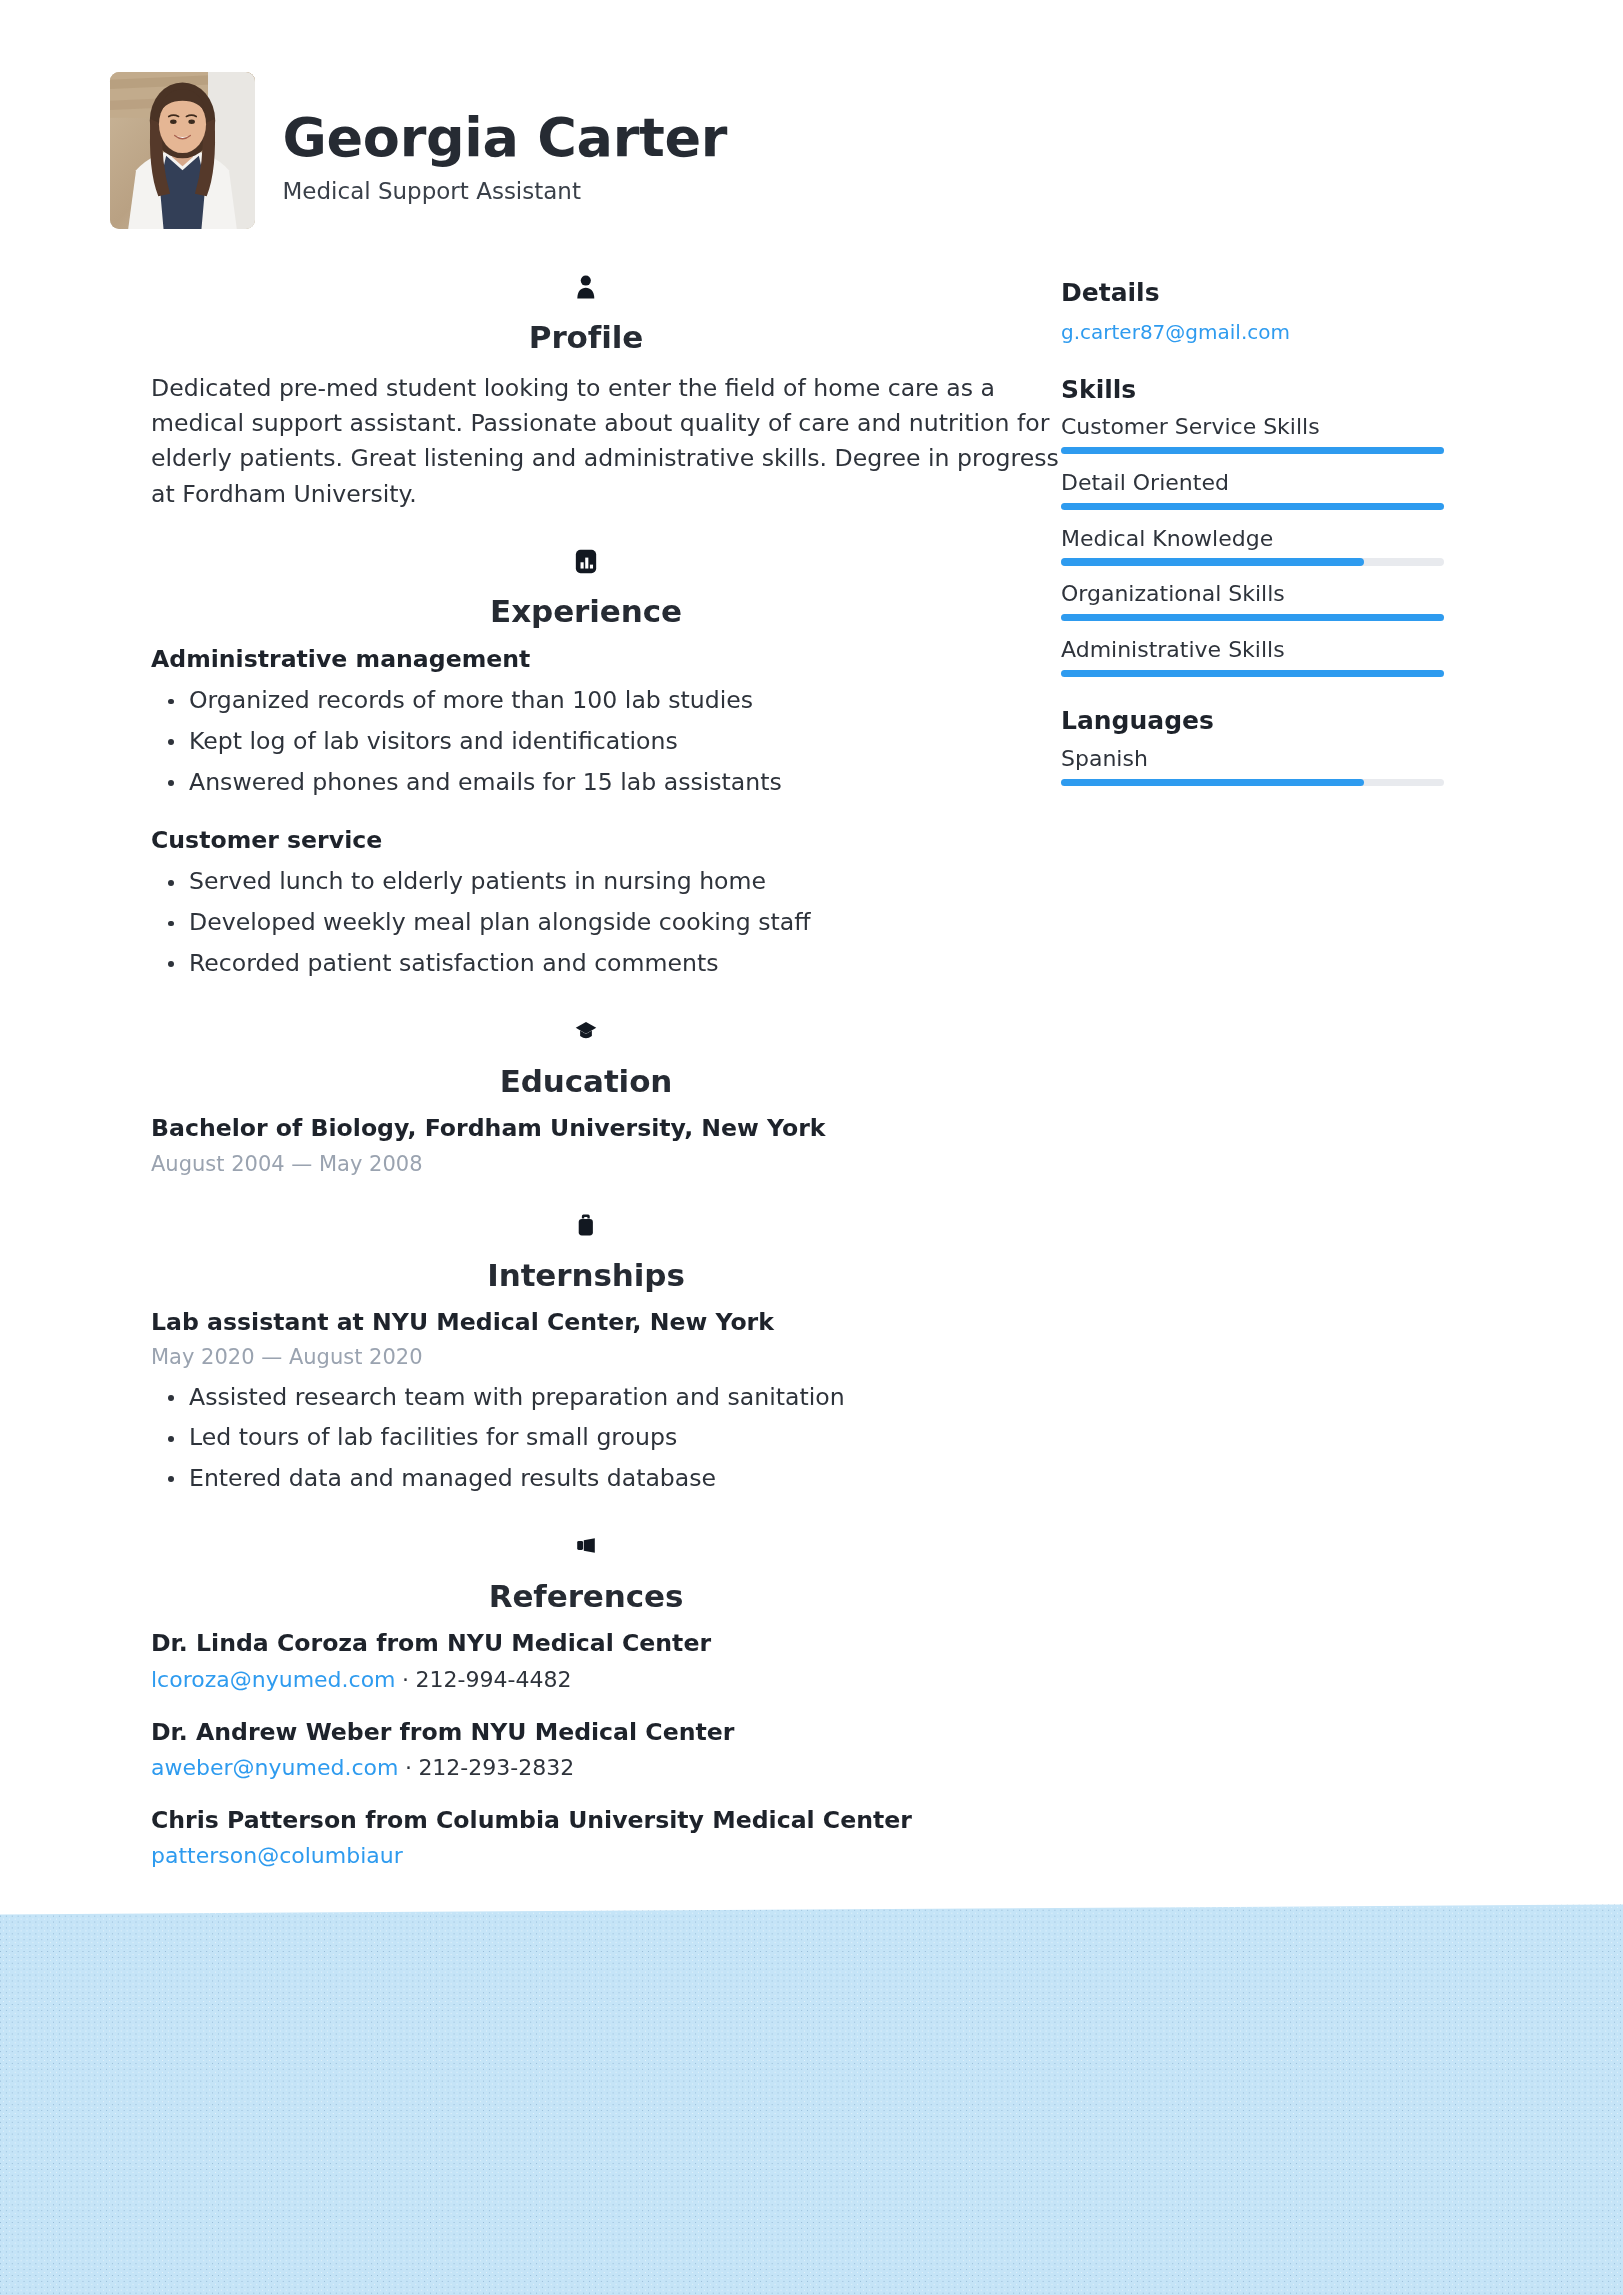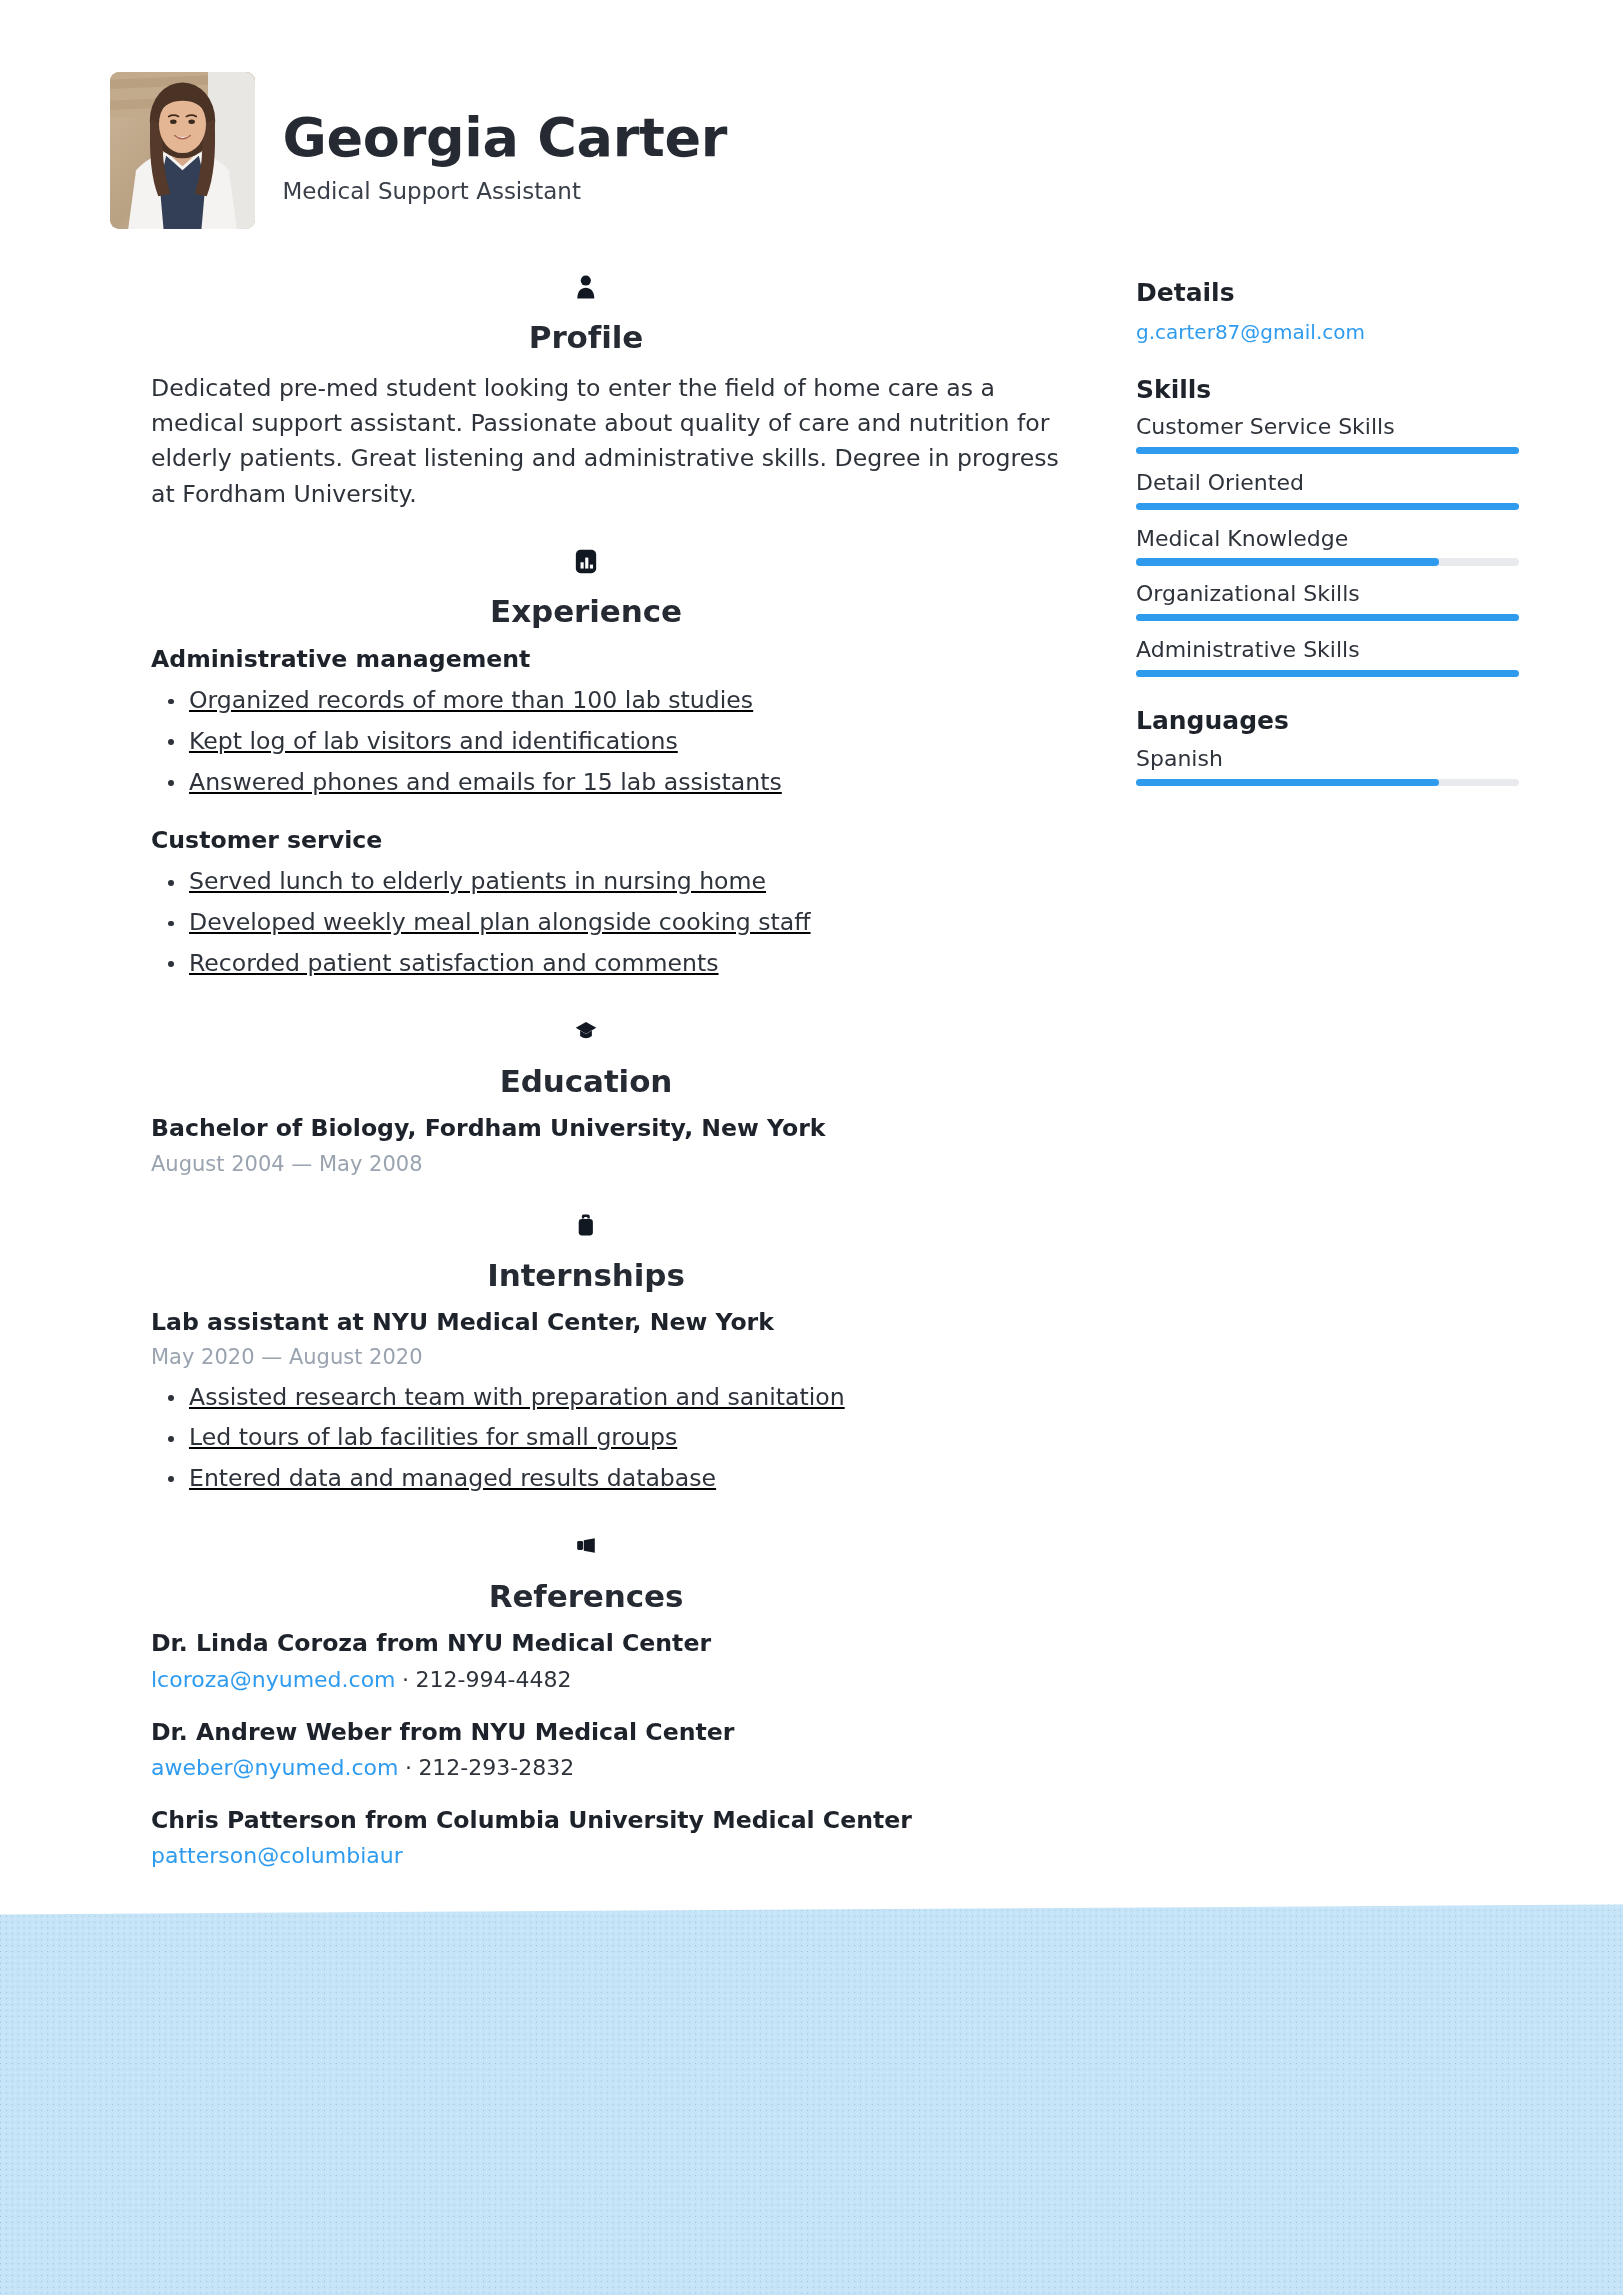--- a/index.html
+++ b/index.html
@@ -110,21 +110,21 @@
     margin-bottom: 9.2px;
   }
 
   .entry-date {
     font-size: 21px;
     color: #9aa3b0;
     margin-top: 3.9px;
     margin-bottom: 9.2px;
   }
 
-  .bullets { list-style: none; margin-top: 9.2px; text-decoration: underline; }
+  .bullets { list-style: none; margin-top: 9.2px; }
 
   .bullets li {
     position: relative;
     font-size: 23.6px;
     line-height: 1.56;
     color: #2e333b;
     padding-left: 38px;
     margin-bottom: 3.9px;
   }
   .bullets li::before {
@@ -142,21 +142,21 @@
     font-size: 22px;
     color: #2e333b;
     margin-top: 3.9px;
   }
   .ref-email { color: #2e9bef; }
   .ref-sep { color: #2e333b; padding: 0 6.5px; }
 
   
   .side-col {
     position: absolute;
-    left: 1136px;
+    left: 1061px;
     top: 278px;
     width: 383px;
   }
 
   .side-head {
     font-size: 25px;
     font-weight: 700;
     color: #1e232b;
     margin-bottom: 10.5px;
   }

